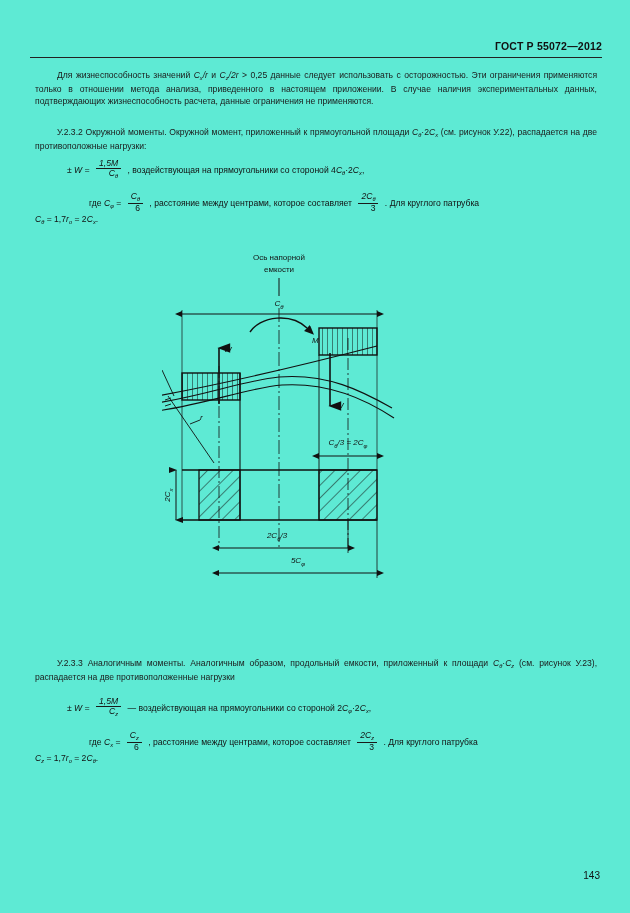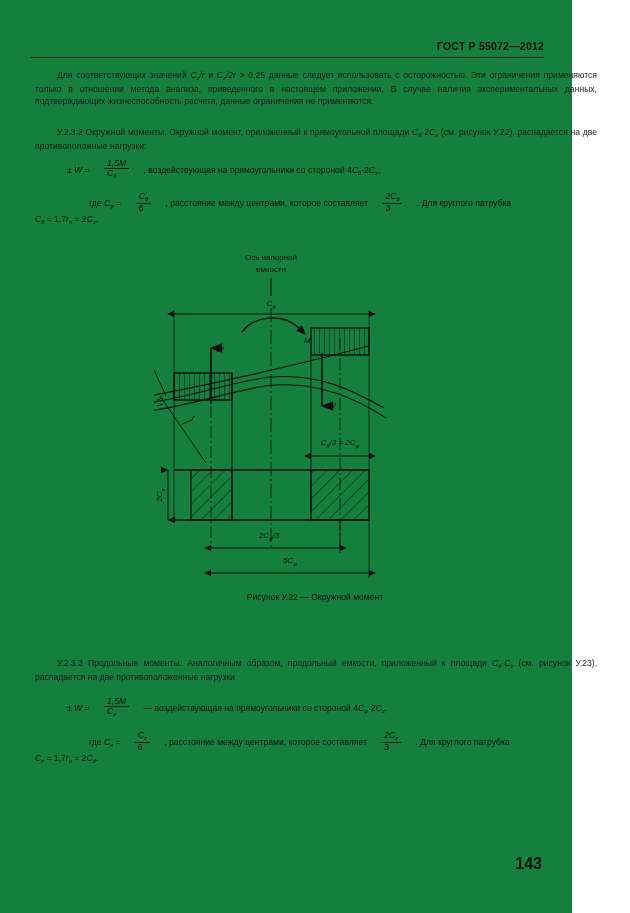--- a/index.html
+++ b/index.html
@@ -11,23 +11,23 @@
     height: 913px;
     background: #ffffff;
     font-family: "Liberation Sans", sans-serif;
     color: #111111;
     position: relative;
     overflow: hidden;
   }
   .page {
     position: absolute;
     left: 0; top: 0;
-    width: 572px;
+    width: 630px;
     height: 913px;
-    background: #15803d;
+    background: #5eead4;
   }
   .header {
     position: absolute;
     right: 28px;
     top: 40px;
     font-size: 10.5px;
     font-weight: bold;
     letter-spacing: 0.2px;
     white-space: nowrap;
   }
@@ -48,23 +48,23 @@
     color: #1a1a1a;
   }
   .indent { text-indent: 22px; }
   i.v { font-style: italic; }
   sub { font-size: 0.66em; vertical-align: -0.28em; }
 
   
   .frac {
     display: inline-block;
     vertical-align: middle;
-    text-align: left;
+    text-align: right;
     line-height: 1.05;
-    margin: 0 12px;
+    margin: 0 4px;
     position: relative;
     top: -0.1em;
   }
   .frac .num { display: block; padding: 0 3px; }
   .frac .den {
     display: block;
     border-top: 1px solid #1a1a1a;
     padding: 0 3px;
   }
 
@@ -80,48 +80,48 @@
   .fig-caption {
     position: absolute;
     left: 0;
     width: 630px;
     text-align: center;
     font-size: 8.6px;
   }
   .page-num {
     position: absolute;
     right: 30px;
-    bottom: 40px;
-    font-size: 16px;
-    font-weight: bold;
+    bottom: 32px;
+    font-size: 10px;
+    font-weight: normal;
   }
   .figure-wrap {
     position: absolute;
-    left: 154px;
+    left: 162px;
     top: 248px;
     width: 340px;
     height: 340px;
   }
   svg { display: block; }
   .axis-label {
     font-family: "Liberation Sans", sans-serif;
     font-size: 8px;
     fill: #111;
   }
 </style>
 </head>
 <body>
 
 <div class="page">
 
   <div class="header">ГОСТ Р 55072—2012</div>
   <div class="header-rule"></div>
 
   <div class="body-text indent" style="top:70px;">
-    <span>Для соответствующих значений</span>
+    <span>Для жизнеспособность значений</span>
     <i class="v"><span>C</span><sub>x</sub><span>/r</span></i>
     <span>и</span>
     <i class="v"><span>C</span><sub>z</sub><span>/2r</span></i>
     <span>&gt; 0,25 данные следует использовать с осторожностью. Эти ограничения применяются только в отношении метода анализа, приведенного в настоящем приложении. В случае наличия экспериментальных данных, подтверждающих жизнеспособность расчета, данные ограничения не применяются.</span>
   </div>
 
   <div class="body-text" style="top:127px;">
     <span style="display:inline-block;width:22px;"></span><span>У.2.3.2</span>
     <span>Окружной моменты.</span>
     <span>Окружной момент,  приложенный к прямоугольной  площади</span>
@@ -241,37 +241,36 @@
       <text class="axis-label" x="115" y="290" text-anchor="middle" font-style="italic"><tspan>2C</tspan><tspan dy="3" font-size="6">θ</tspan><tspan dy="-3">/3</tspan></text>
       <line x1="57" y1="300" x2="186" y2="300" stroke="#111" stroke-width="1" marker-start="url(#arrL)" marker-end="url(#arrR)"></line>
 
       <text class="axis-label" x="136" y="315" text-anchor="middle" font-style="italic"><tspan>5C</tspan><tspan dy="3" font-size="6">φ</tspan></text>
       <line x1="57" y1="325" x2="215" y2="325" stroke="#111" stroke-width="1" marker-start="url(#arrL)" marker-end="url(#arrR)"></line>
       <line x1="215" y1="272" x2="215" y2="330" stroke="#111" stroke-width="0.8"></line>
       <line x1="186" y1="272" x2="186" y2="305" stroke="#111" stroke-width="0.8"></line>
     </svg>
   </div>
 
-  <div class="fig-caption" style="top:592px;">Рисунок У.22 — Окружной момент</div>
 
   <div class="body-text" style="top:658px;">
     <span style="display:inline-block;width:22px;"></span><span>У.2.3.3</span>
-    <span>Продольные моменты.</span>
+    <span>Аналогичным моменты.</span>
     <span>Аналогичным образом, продольный емкости, приложенный к площади</span>
     <i class="v"><span>C</span><sub>θ</sub></i><span>·</span><i class="v"><span>C</span><sub>z</sub></i>
     <span>(см. рисунок У.23), распадается на две противоположенные нагрузки</span>
   </div>
 
   <div class="formula-line formula-indent" style="top:698px;">
     <i class="v"><span>± W =</span></i>
     <span class="frac">
       <span class="num"><i class="v">1,5M</i></span>
       <span class="den"><i class="v"><span>C</span><sub>z</sub></i></span>
     </span>
-    <span>— воздействующая на прямоугольники со стороной 4</span><i class="v"><span>C</span><sub>φ</sub></i><span>·2</span><i class="v"><span>C</span><sub>x</sub></i><span>,</span>
+    <span>— воздействующая на прямоугольники со стороной 2</span><i class="v"><span>C</span><sub>φ</sub></i><span>·2</span><i class="v"><span>C</span><sub>x</sub></i><span>,</span>
   </div>
 
   <div class="formula-line" style="top:732px;">
     <span style="display:inline-block;width:54px;"></span><span>где</span>
     <i class="v"><span>C</span><sub>x</sub></i>
     <span>=</span>
     <span class="frac">
       <span class="num"><i class="v"><span>C</span><sub>z</sub></i></span>
       <span class="den">6</span>
     </span>

